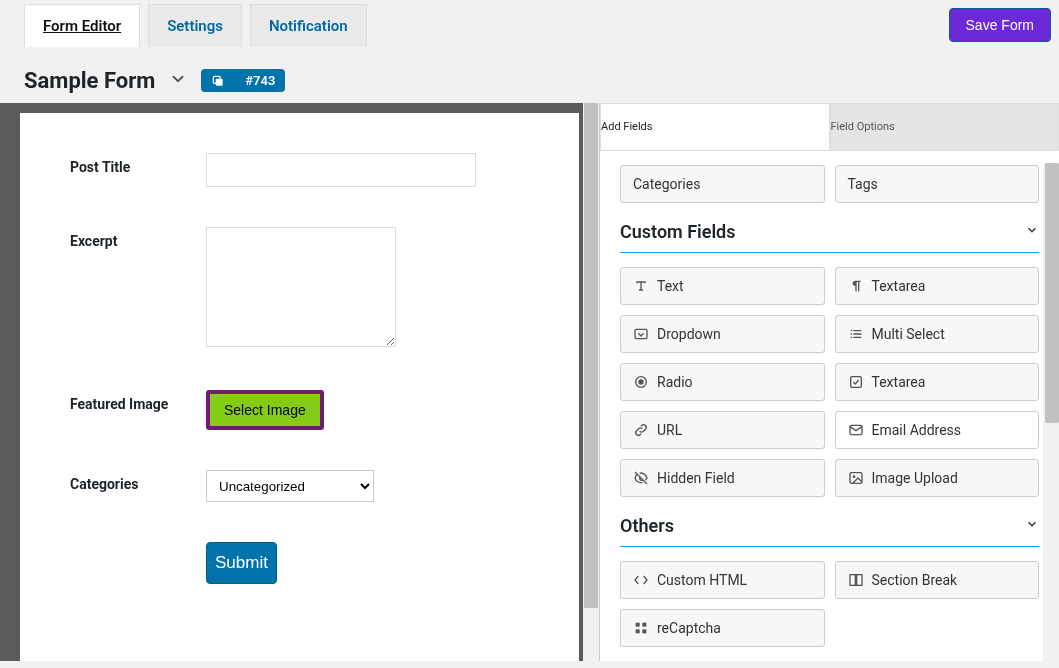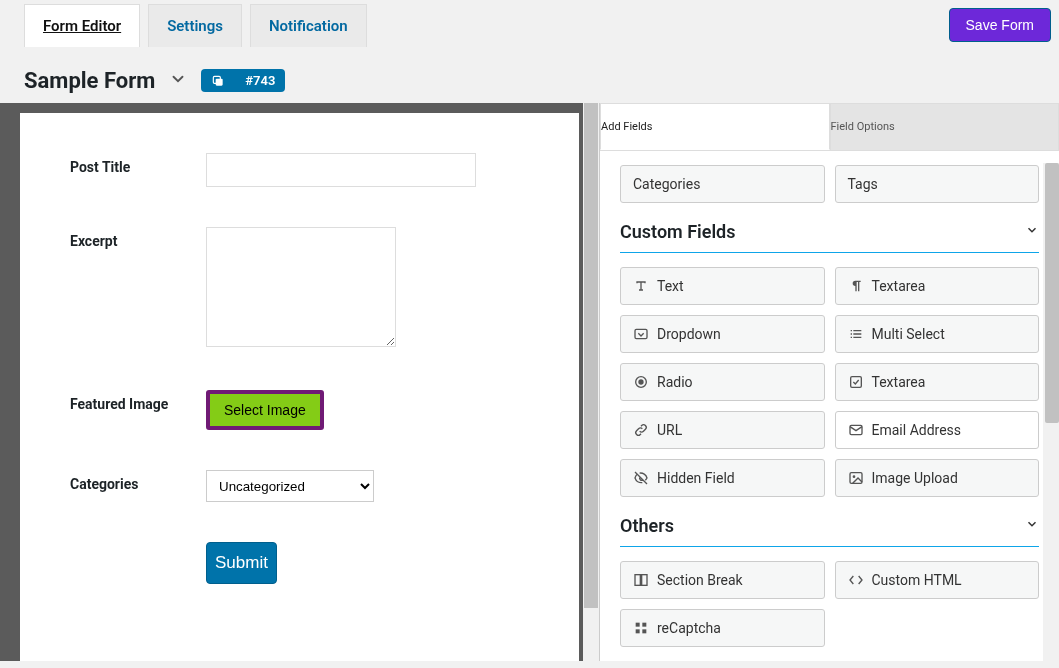--- a/index.html
+++ b/index.html
@@ -396,31 +396,31 @@
         <span class="chev">
           <svg width="14" height="14" viewBox="0 0 24 24" fill="none" stroke="#333" stroke-width="2.5">
               <polyline points="6 9 12 15 18 9"></polyline>
             </svg>
         </span>
       </div>
 
       <div class="field-grid">
         <div class="field-btn">
           <svg viewBox="0 0 24 24">
+              <polyline points="8 6 3 12 8 18" fill="none" stroke="#555" stroke-width="2"></polyline>
+              <polyline points="16 6 21 12 16 18" fill="none" stroke="#555" stroke-width="2"></polyline>
+            </svg>
+          <span>Custom HTML</span>
+        </div>
+        <div class="field-btn">
+          <svg viewBox="0 0 24 24">
               <rect x="3" y="4" width="8" height="16" fill="none" stroke="#555" stroke-width="2"></rect>
               <rect x="13" y="4" width="8" height="16" fill="none" stroke="#555" stroke-width="2"></rect>
             </svg>
           <span>Section Break</span>
-        </div>
-        <div class="field-btn">
-          <svg viewBox="0 0 24 24">
-              <polyline points="8 6 3 12 8 18" fill="none" stroke="#555" stroke-width="2"></polyline>
-              <polyline points="16 6 21 12 16 18" fill="none" stroke="#555" stroke-width="2"></polyline>
-            </svg>
-          <span>Custom HTML</span>
         </div>
         <div class="field-btn">
           <svg viewBox="0 0 24 24">
               <rect x="4" y="4" width="6" height="6"></rect>
               <rect x="14" y="4" width="6" height="6"></rect>
               <rect x="4" y="14" width="6" height="6"></rect>
               <rect x="14" y="14" width="6" height="6"></rect>
             </svg>
           <span>reCaptcha</span>
         </div>

